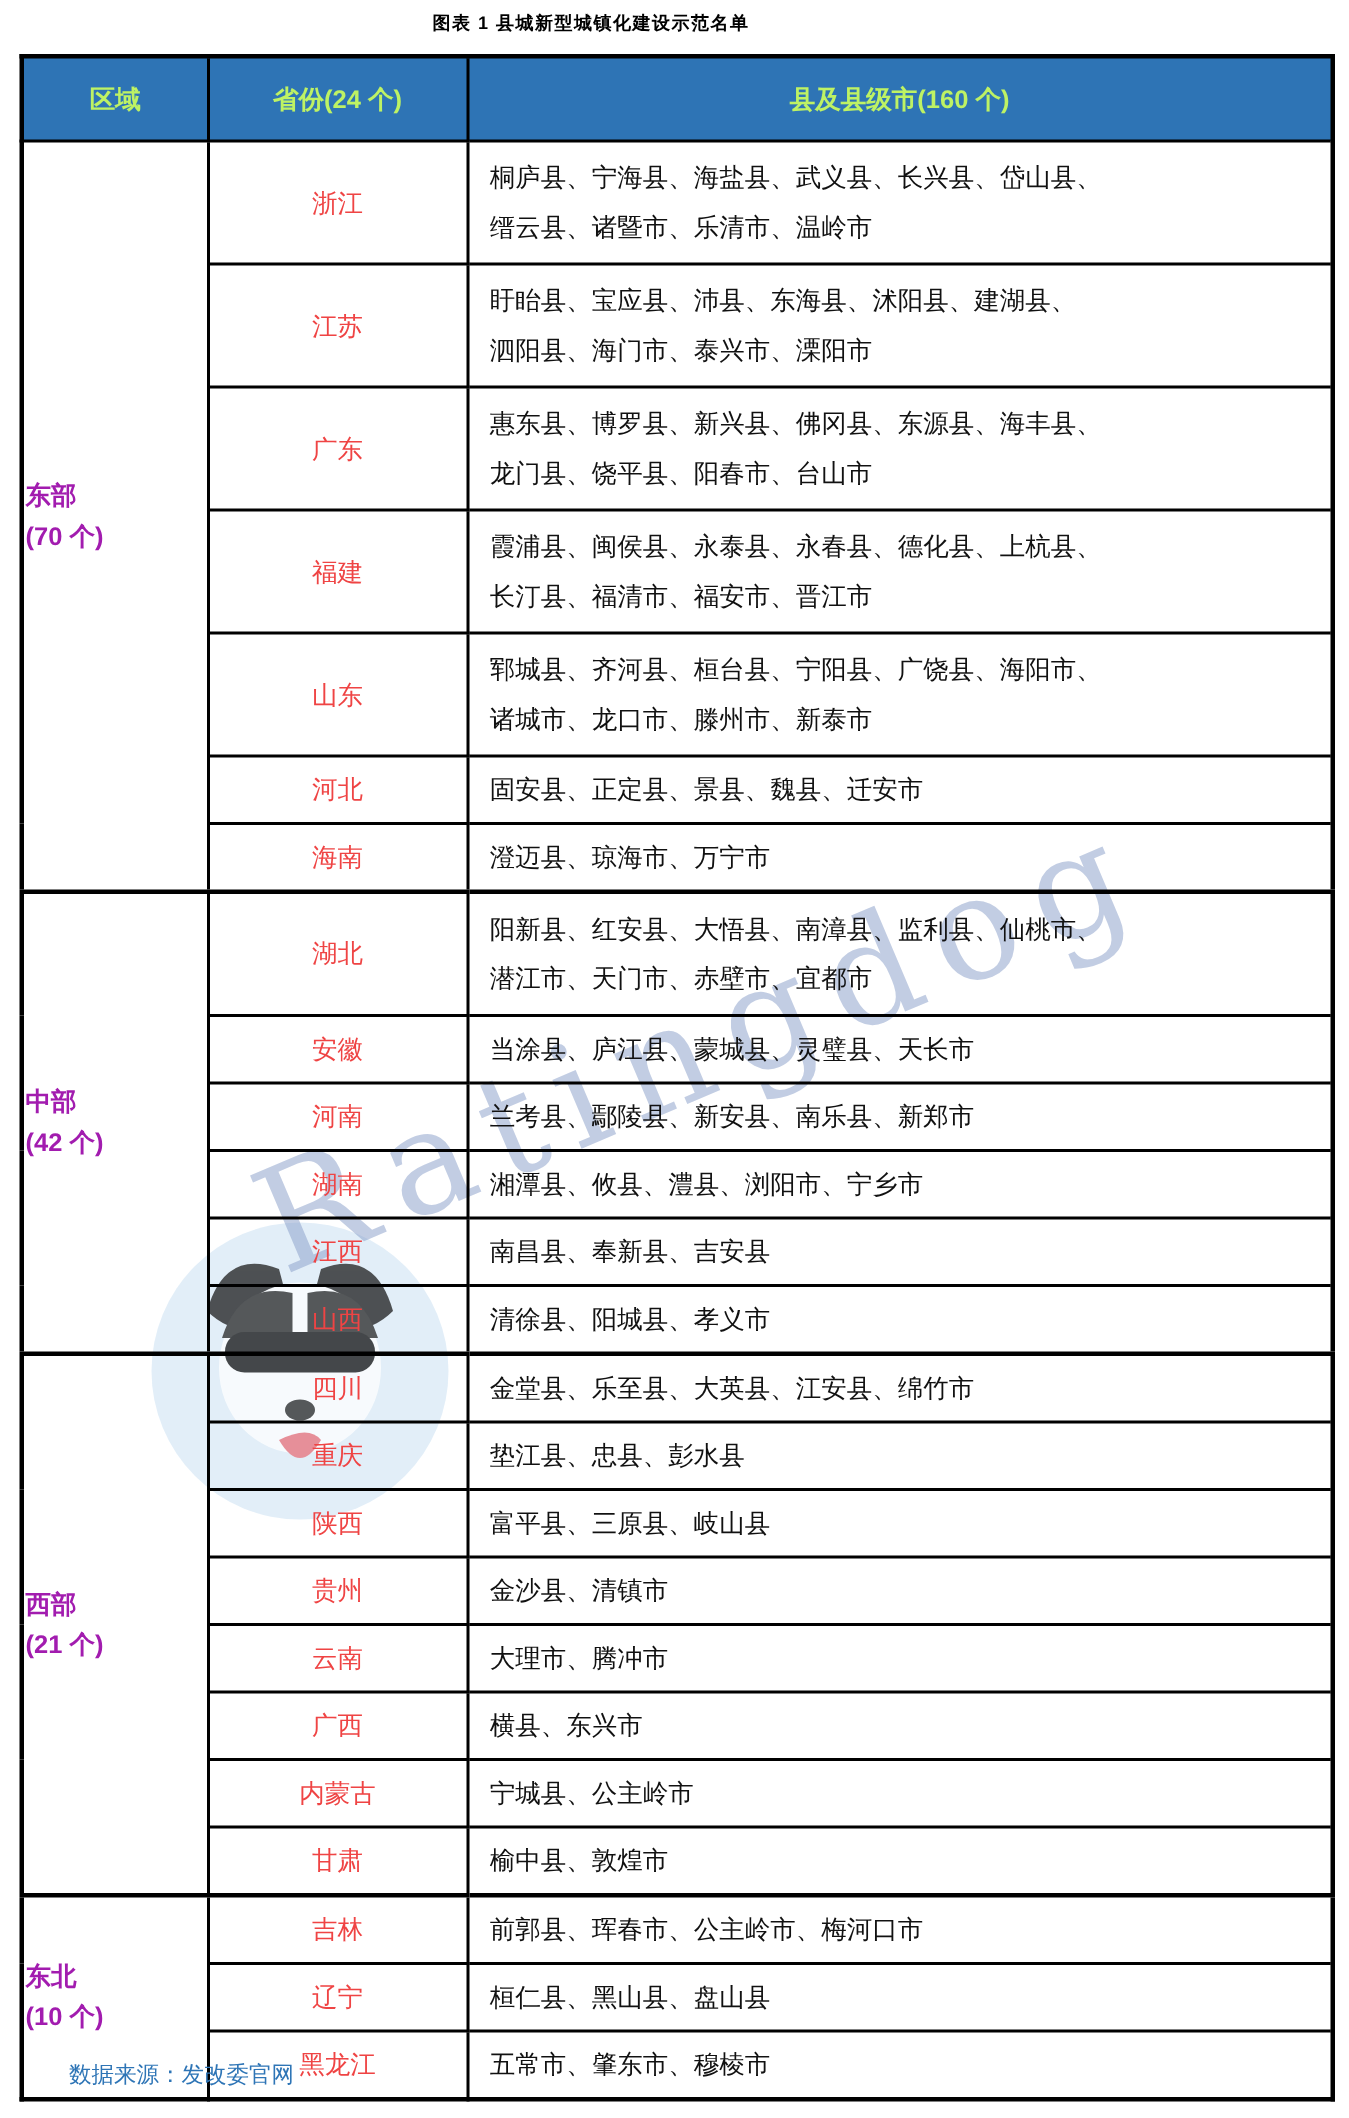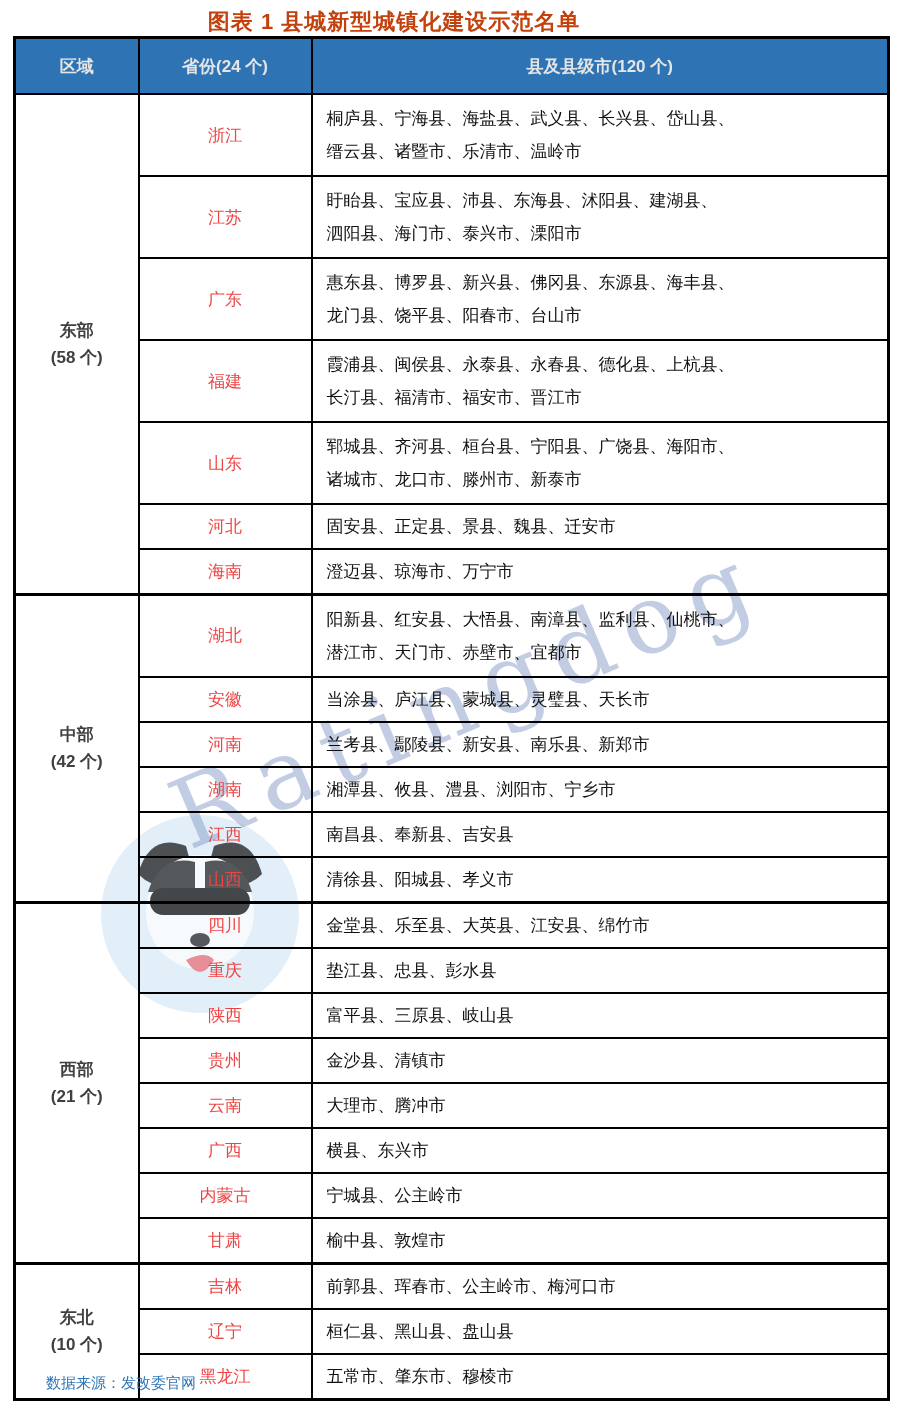--- a/index.html
+++ b/index.html
@@ -3,48 +3,48 @@
 <meta charset="utf-8">
 <style>
   html,body{margin:0;padding:0;}
   body{
     width:899px;height:1412px;position:relative;background:#ffffff;
     font-family:"Liberation Sans","DejaVu Sans",sans-serif;
     color:#111;overflow:hidden;
   }
   .page-title{
     position:absolute;top:7px;left:0;width:788px;text-align:center;
-    font-size:22px;font-weight:bold;color:#c2410c;letter-spacing:1px;z-index:2;
+    font-size:12px;font-weight:bold;color:#000000;letter-spacing:1px;z-index:2;
   }
   
   .watermark{position:absolute;inset:0;z-index:0;pointer-events:none;}
   .wm-text{
     position:absolute;left:195px;top:768px;line-height:1;white-space:nowrap;
     font-family:"DejaVu Serif","Liberation Serif",serif;
     font-size:96px;letter-spacing:14px;color:rgba(134,156,200,0.50);
     transform:rotate(-23deg);transform-origin:0 100%;
   }
   .wm-dog{position:absolute;left:98px;top:808px;}
   
   table.demo{
     position:absolute;top:36px;left:13px;width:874px;z-index:1;
     border-collapse:collapse;table-layout:fixed;background:transparent;
     border:3px solid #000;
   }
   table.demo th,table.demo td{border:2px solid #000;}
   table.demo thead th{
-    background:#2E74B5;color:#e5e5e5;font-weight:bold;font-size:17px;
+    background:#2E74B5;color:#bef264;font-weight:bold;font-size:17px;
     height:52px;text-align:center;
   }
   tr.h2{height:82px;}
   tr.h1{height:44px;}
   tr.region-start td{border-top:3px solid #000;}
   td.region-cell{
-    text-align:center;vertical-align:middle;font-weight:bold;font-size:17px;
-    line-height:27px;color:#404040;
+    text-align:left;vertical-align:middle;font-weight:bold;font-size:17px;
+    line-height:27px;color:#a21caf;
   }
   td.province-cell{
     text-align:center;vertical-align:middle;font-size:17px;color:#ef4444;
   }
   td.counties-cell{
     padding:5px 14px;font-size:17px;line-height:33px;color:#111;
     white-space:pre-line;vertical-align:middle;text-align:left;
   }
   .data-source{
     position:absolute;left:46px;top:1374px;font-size:15px;color:#2E75B6;z-index:2;
@@ -75,29 +75,29 @@
 <table class="demo">
   <colgroup>
       <col style="width:124px">
       <col style="width:173px">
       <col style="width:577px">
     </colgroup>
   <thead>
     <tr>
       <th>区域</th>
       <th>省份(24 个)</th>
-      <th>县及县级市(120 个)</th>
+      <th>县及县级市(160 个)</th>
     </tr>
   </thead>
   <tbody>
 
     <tr class="h2">
       <td class="region-cell" rowspan="7">
         <div>东部</div>
-        <div>(58 个)</div>
+        <div>(70 个)</div>
       </td>
       <td class="province-cell">浙江</td>
       <td class="counties-cell">桐庐县、宁海县、海盐县、武义县、长兴县、岱山县、
 缙云县、诸暨市、乐清市、温岭市</td>
     </tr>
     <tr class="h2">
       <td class="province-cell">江苏</td>
       <td class="counties-cell">盱眙县、宝应县、沛县、东海县、沭阳县、建湖县、
 泗阳县、海门市、泰兴市、溧阳市</td>
     </tr>

